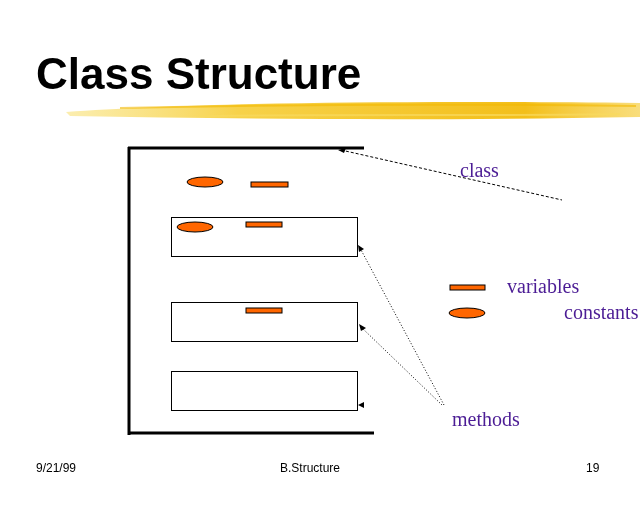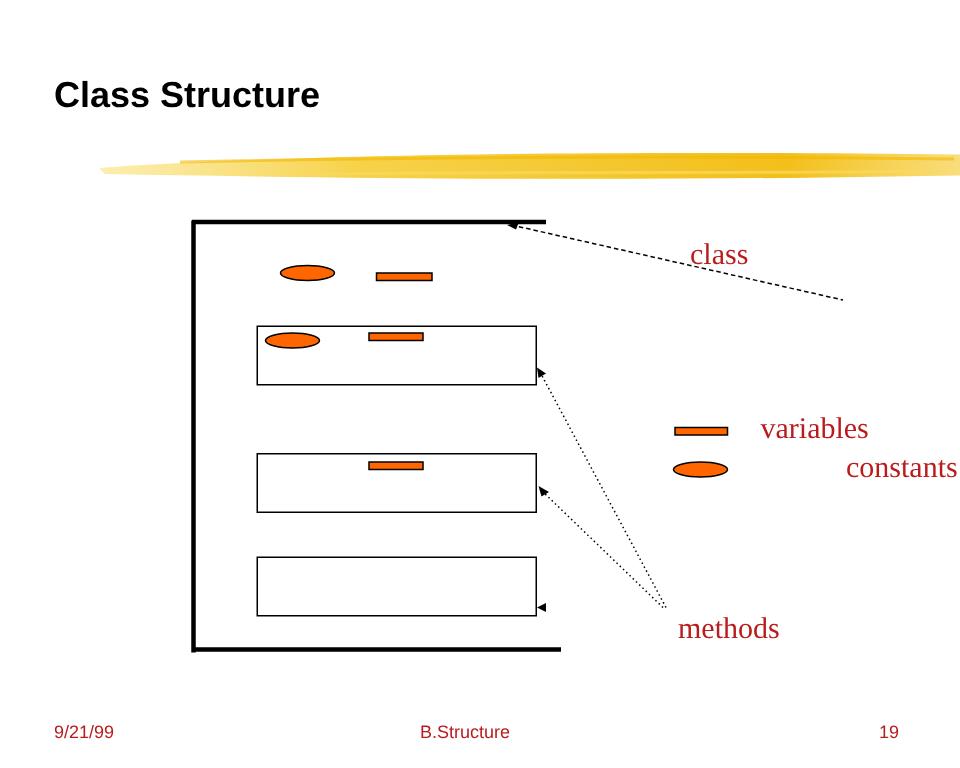--- a/index.html
+++ b/index.html
@@ -1,24 +1,24 @@
 <!DOCTYPE html>
 <html><head>
   <meta charset="utf-8">
   <style>
     html, body { margin: 0; padding: 0; background: #ffffff; }
     body { width: 640px; height: 512px; position: relative; overflow: hidden; font-family: "Liberation Sans", sans-serif; }
     .title {
       position: absolute; left: 36px; top: 52px;
-      font-family: "Liberation Sans", sans-serif; font-weight: bold; font-size: 24px;
+      font-family: "Liberation Sans", sans-serif; font-weight: bold; font-size: 44px;
       color: #000; letter-spacing: 0px; line-height: 1;
     }
     svg.diagram { position: absolute; left: 0; top: 0; }
-    .lbl { position: absolute; font-family: "Liberation Serif", serif; font-size: 20px; color: #b91c1c; line-height: 1; }
-    .footer { position: absolute; top: 482px; font-family: "Liberation Sans", sans-serif; font-size: 12px; color: #b91c1c; line-height: 1; }
+    .lbl { position: absolute; font-family: "Liberation Serif", serif; font-size: 20px; color: #4c1d95; line-height: 1; }
+    .footer { position: absolute; top: 462px; font-family: "Liberation Sans", sans-serif; font-size: 12px; color: #000000; line-height: 1; }
   </style>
 </head>
 <body>
 
 <div class="title">Class Structure</div>
 
 <svg class="diagram" width="640" height="512" viewBox="0 0 640 512">
   <defs>
     <linearGradient id="brush" x1="0" x2="1" y1="0" y2="0">
       <stop offset="0" stop-color="#F9E27A" stop-opacity="0.6"></stop>

